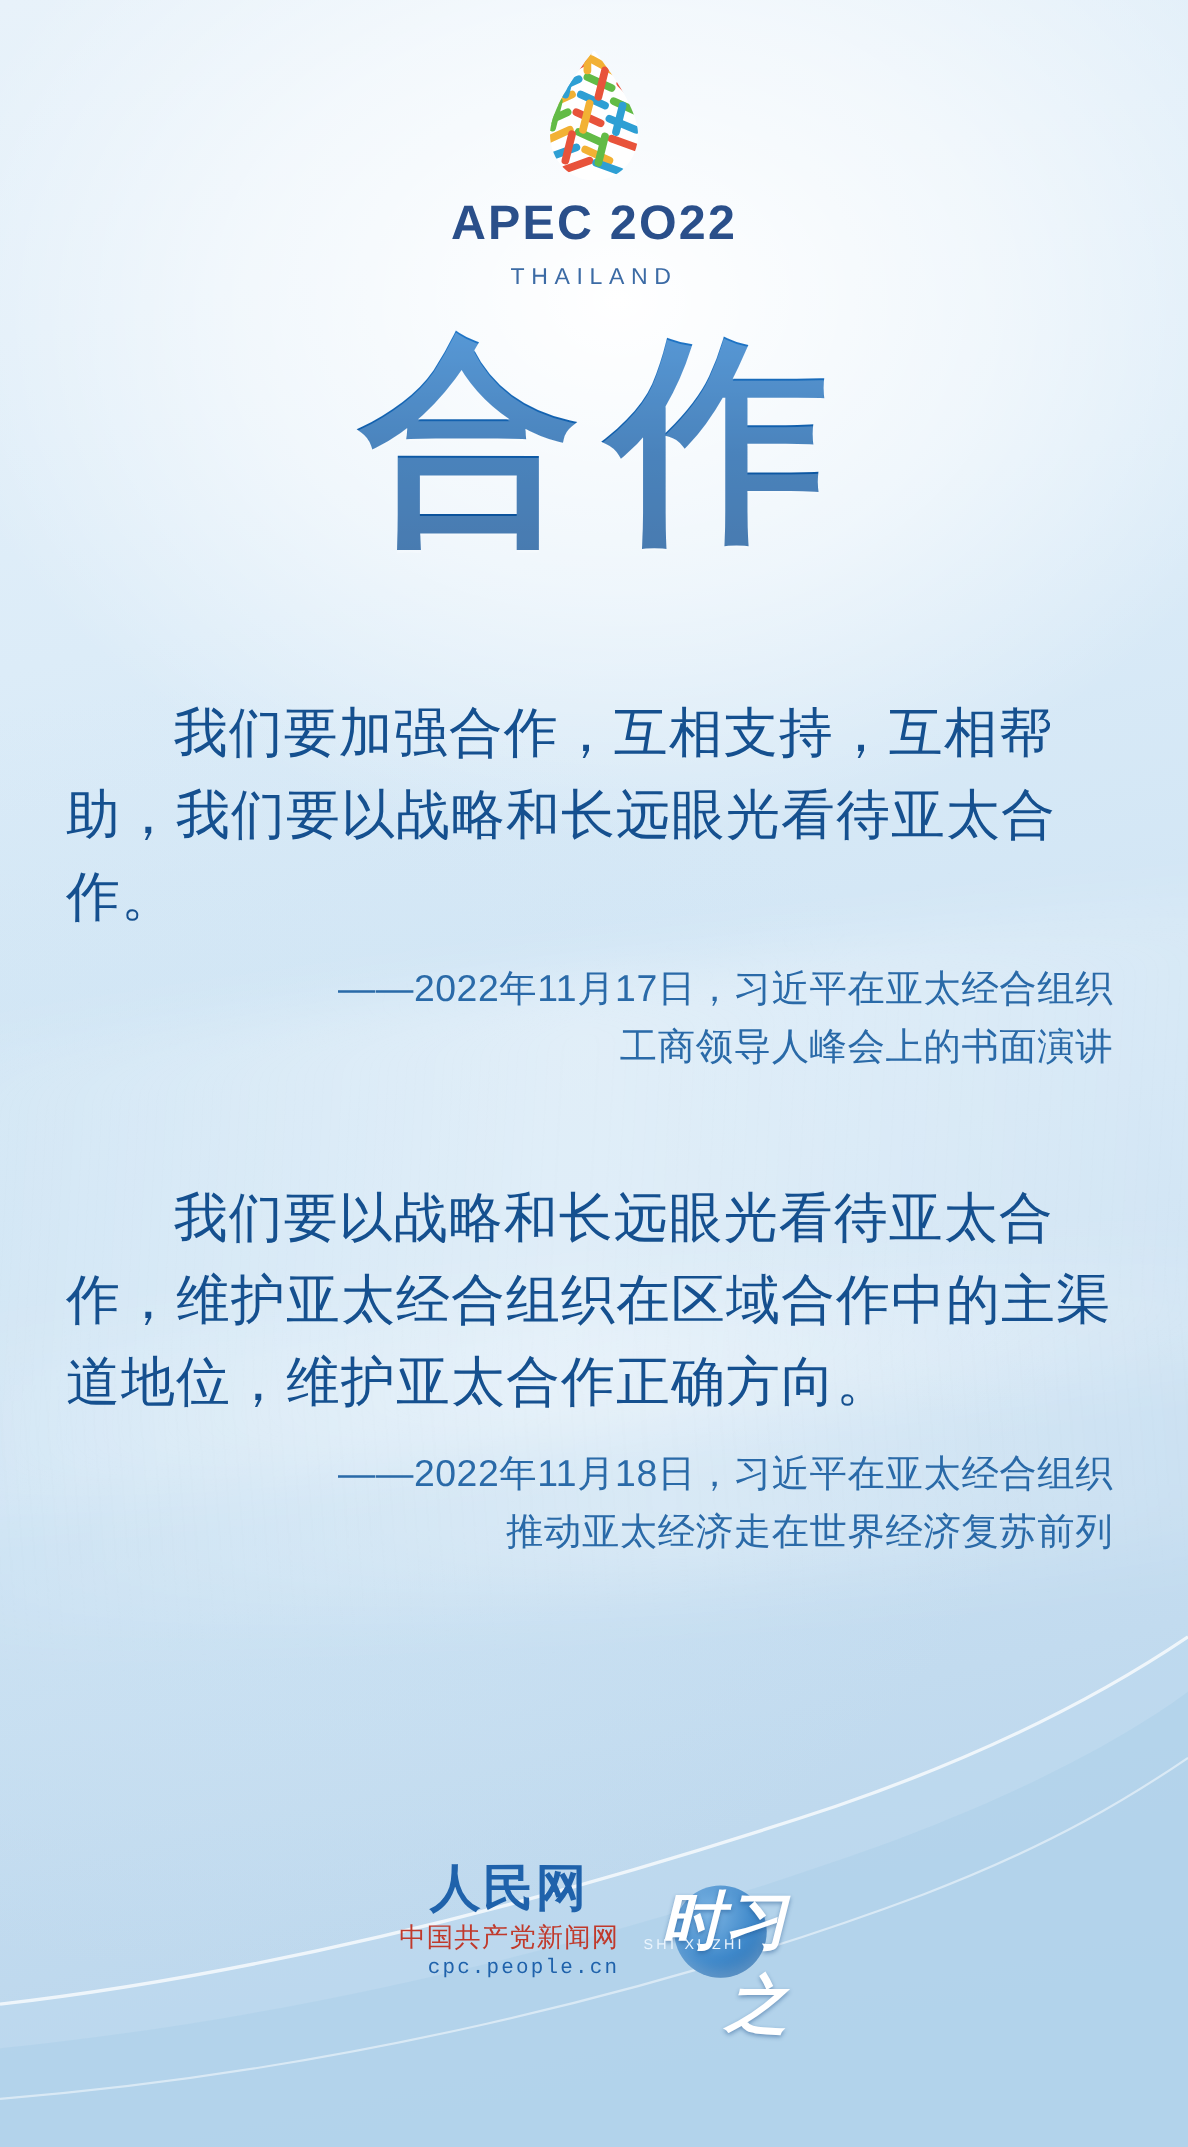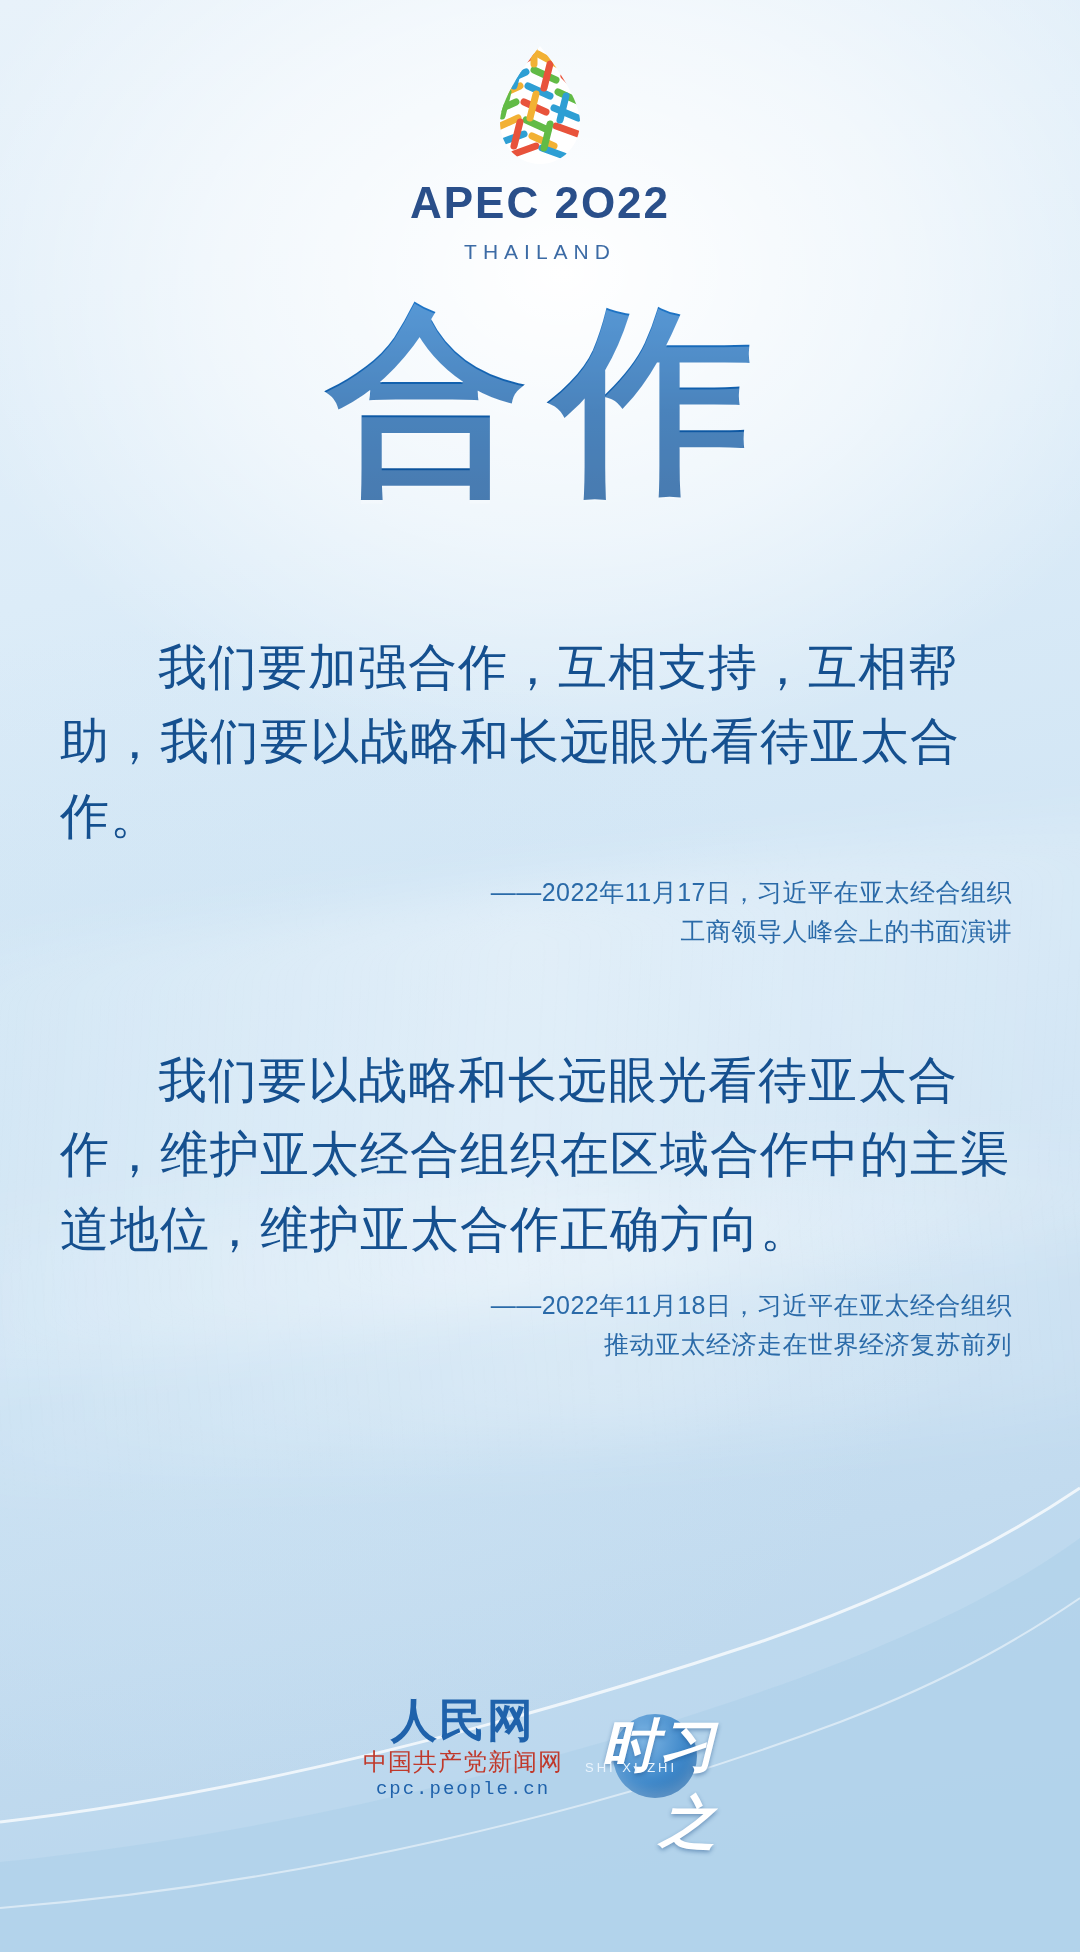--- a/index.html
+++ b/index.html
@@ -114,21 +114,21 @@
     font-size: 49px;
     line-height: 1.52;
     color: #15508f;
     text-indent: 98px;
     font-family: "Liberation Sans", sans-serif;
     letter-spacing: 1px;
   }
   .quote-source {
     margin-top: 20px;
     text-align: right;
-    font-size: 25px;
+    font-size: 34px;
     line-height: 1.55;
     color: #2a6aa8;
     font-family: "Liberation Sans", sans-serif;
     letter-spacing: 0.5px;
     padding-right: 8px;
   }
   .quote-source .line2 {
     display: block;
   }
 
@@ -141,39 +141,40 @@
     display: flex;
     justify-content: center;
     align-items: center;
     gap: 22px;
   }
   .people-logo {
     text-align: center;
     line-height: 1;
   }
   .people-cn {
-    font-family: Liberation Sans, sans-serif;
+    font-family: Liberation Mono, monospace;
     font-weight: bold;
     font-size: 46px;
     color: #1f62ab;
     letter-spacing: 2px;
   }
   .people-sub {
     margin-top: 7px;
     font-size: 24px;
     color: #c0392b;
     letter-spacing: 1px;
     font-family: "Liberation Sans", sans-serif;
   }
   .people-url {
     margin-top: 6px;
     font-size: 19px;
     color: #1f62ab;
     letter-spacing: 2px;
     font-family: "Liberation Mono", monospace;
+    text-align: right;
   }
   .shixi {
     position: relative;
     width: 132px;
     height: 104px;
   }
   .shixi-circle {
     position: absolute;
     left: 28px;
     top: 18px;

